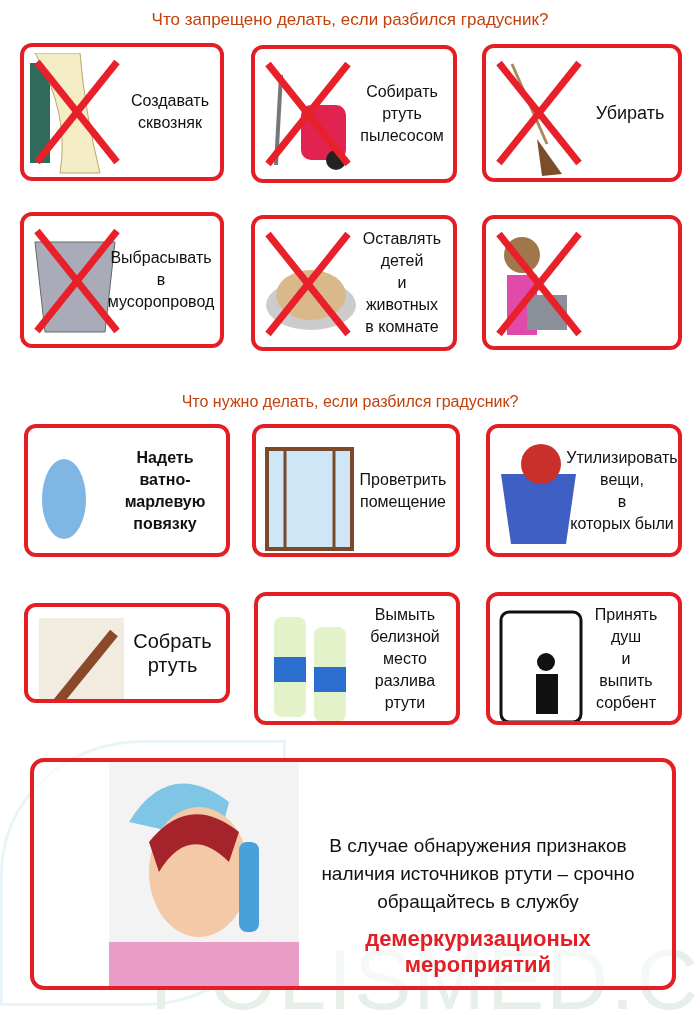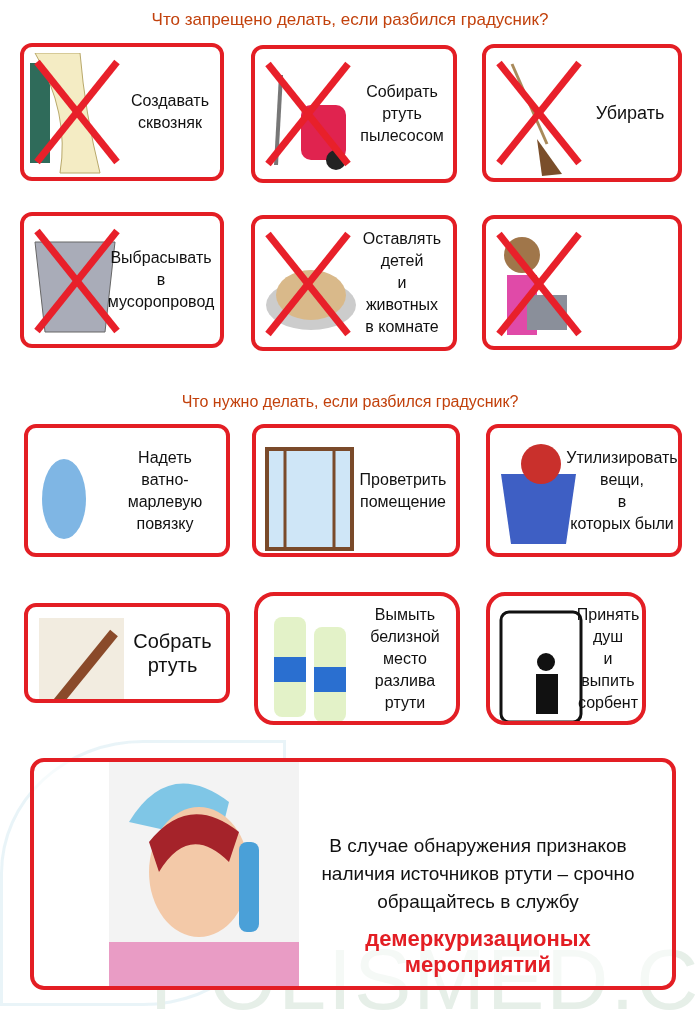--- a/index.html
+++ b/index.html
@@ -99,21 +99,21 @@
       <rect x="35" y="70" width="40" height="35" fill="#8a8f9a"></rect>
     </svg>
   <svg class="cross" viewBox="0 0 90 110">
       <line x1="5" y1="5" x2="85" y2="105" stroke="#e8202a" stroke-width="7"></line>
       <line x1="85" y1="5" x2="5" y2="105" stroke="#e8202a" stroke-width="7"></line>
     </svg>
 </div>
 
 <div class="heading" style="top:393px;font-size:16px;">Что нужно делать, если разбился градусник?</div>
 
-<div class="card" style="left:24px;top:424px;width:206px;height:133px;">
+<div class="card" style="left:24px;top:424px;width:206px;height:133px;font-weight:bold;">
   <svg class="pic" viewBox="0 0 95 125">
       <ellipse cx="30" cy="65" rx="22" ry="40" fill="#7fb6e4"></ellipse>
     </svg>
   <div class="txt" style="left:80px;">Надеть
 ватно-марлевую
 повязку</div>
 </div>
 <div class="card" style="left:252px;top:424px;width:208px;height:133px;">
   <svg class="pic" viewBox="0 0 95 125">
       <rect x="5" y="15" width="85" height="100" fill="#cfe6f7" stroke="#7a4a2a" stroke-width="4"></rect>
@@ -135,34 +135,34 @@
 </div>
 
 <div class="card" style="left:24px;top:592px;width:206px;height:100px;margin-top:11px;">
   <svg class="pic" viewBox="0 0 95 125">
       <rect x="5" y="5" width="85" height="115" fill="#f2ece0"></rect>
       <line x1="15" y1="100" x2="80" y2="20" stroke="#8a4a2a" stroke-width="10"></line>
     </svg>
   <div class="txt" style="left:95px;font-size:20px;line-height:24px;">Собрать
 ртуть</div>
 </div>
-<div class="card" style="left:254px;top:592px;width:206px;height:133px;border-radius:20px;">
+<div class="card" style="left:254px;top:592px;width:206px;height:133px;">
   <svg class="pic" viewBox="0 0 95 125">
       <rect x="10" y="15" width="32" height="100" rx="8" fill="#e3f2c8"></rect>
       <rect x="50" y="25" width="32" height="95" rx="8" fill="#e3f2c8"></rect>
       <rect x="10" y="55" width="32" height="25" fill="#2a6fd0"></rect>
       <rect x="50" y="65" width="32" height="25" fill="#2a6fd0"></rect>
     </svg>
   <div class="txt" style="left:100px;">Вымыть
 белизной
 место
 разлива
 ртути</div>
 </div>
-<div class="card" style="left:486px;top:592px;width:160px;height:133px;border-radius:19px;">
+<div class="card" style="left:486px;top:592px;width:196px;height:133px;">
   <svg class="pic" viewBox="0 0 95 125">
       <rect x="5" y="10" width="80" height="110" rx="8" fill="#fff" stroke="#111" stroke-width="3"></rect>
       <circle cx="50" cy="60" r="9" fill="#111"></circle>
       <rect x="40" y="72" width="22" height="40" fill="#111"></rect>
     </svg>
   <div class="txt" style="left:88px;">Принять душ
 и
 выпить
 сорбент</div>
 </div>

